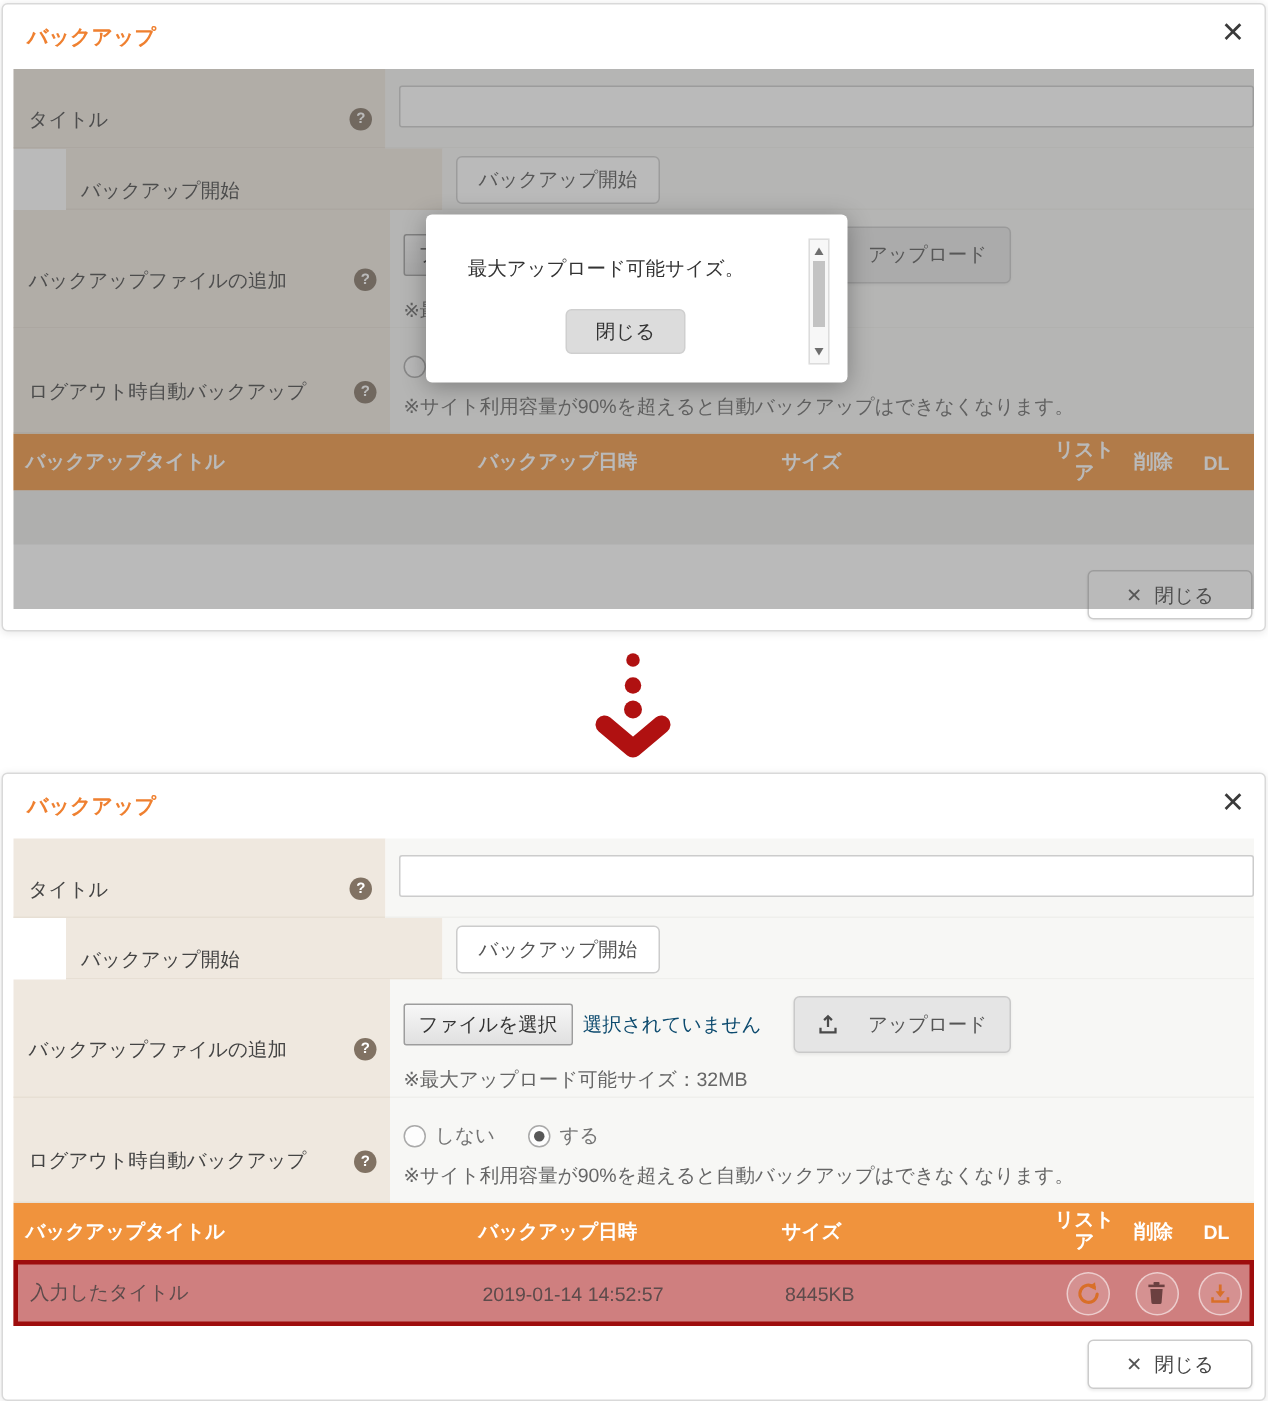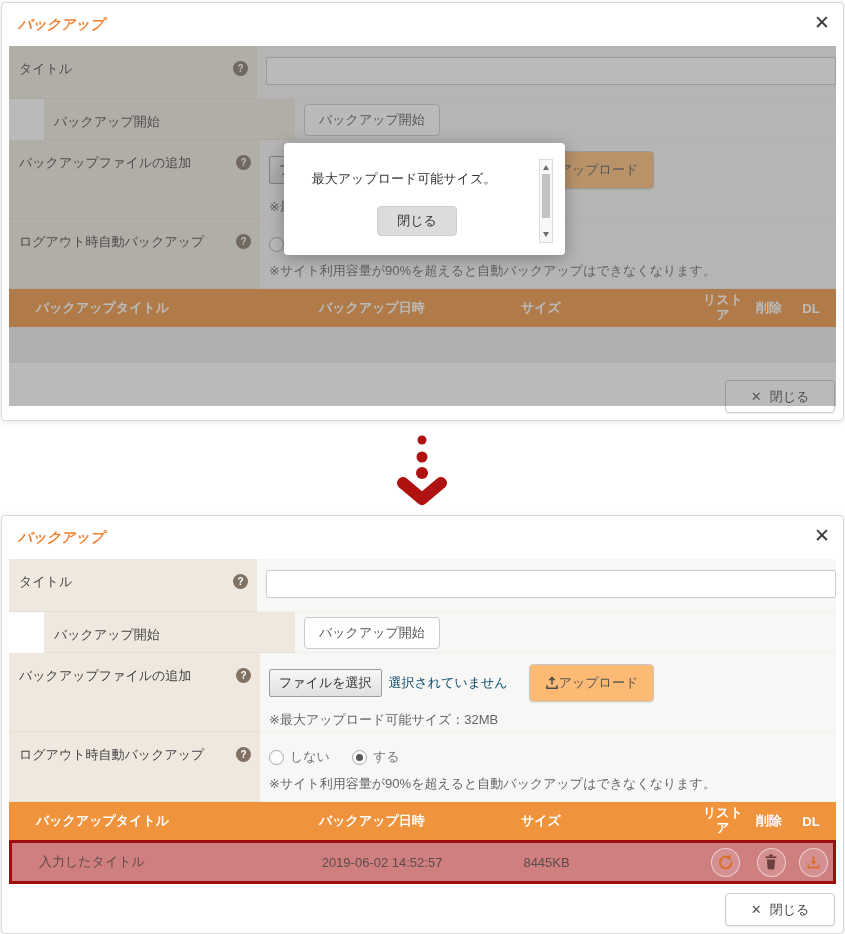--- a/index.html
+++ b/index.html
@@ -6,52 +6,52 @@
   body{
     width:845px;height:934px;position:relative;background:#fff;
     font-family:"Liberation Sans","DejaVu Sans",sans-serif;
     -webkit-font-smoothing:antialiased;
   }
   
   .dlg{position:absolute;left:1px;width:841px;height:417px;background:#fff;
        border:1px solid #d9d9d9;border-radius:4px;box-shadow:0 1px 6px rgba(0,0,0,0.10);}
   .dlg-top{top:2px;}
   .dlg-bottom{top:515px;}
-  .dlg-title{position:absolute;left:16px;top:13px;font-size:14px;font-weight:bold;color:#ef8030;font-style:italic;}
+  .dlg-title{position:absolute;left:16px;top:13px;font-size:14px;font-weight:bold;color:#ef8030;}
   .dlg-close{position:absolute;right:13px;top:10px;font-size:19px;color:#3a3a3a;cursor:pointer;line-height:1;}
   .dlg-body{position:absolute;left:7px;top:43px;width:827px;}
   
   .frow{display:flex;}
   .h53{height:53px;} .h41{height:41px;padding-left:35px;} .h79{height:79px;} .h70{height:70px;}
   .lcell{width:251px;background:#efe8df;box-sizing:border-box;padding:15px 9px 0 10px;
-         font-size:13px;color:#444;display:flex;align-items:flex-start;border-bottom:1px solid #e7dfd4;}
+         font-size:13px;color:#444;display:flex;align-items:center;border-bottom:1px solid #e7dfd4;}
   .lcell .lbl{flex:1;line-height:1.2;}
   .help{width:15px;height:15px;border-radius:50%;background:#817263;color:#fff;font-size:10px;
         font-weight:bold;text-align:center;line-height:15px;flex:none;margin-top:0;}
   .ccell{flex:1;background:#f7f7f5;box-sizing:border-box;padding-left:9px;border-bottom:1px solid #efefec;}
   .txt-input{width:556px;height:26px;border:1px solid #ccc;border-radius:2px;margin-top:11px;
              background:#fff;font-size:13px;padding:0 6px;box-sizing:content-box;}
   .btn-plain{display:inline-block;margin-top:5px;padding:6px 14px;background:#fff;border:1px solid #ccc;
              border-radius:4px;font-size:13px;color:#555;cursor:pointer;}
   .file-line{margin-top:11px;display:flex;align-items:center;}
   .file-btn{padding:4px 9px;font-size:13px;color:#333;background:linear-gradient(#f7f7f7,#e0e0e0);
             border:1px solid #9d9d9d;border-radius:2px;cursor:pointer;}
   .file-status{margin-left:7px;font-size:13px;color:#0c4a6e;}
-  .upload-btn{margin-left:21px;display:flex;align-items:center;gap:0;padding:9px 15px;background:#fdba74;
+  .upload-btn{margin-left:21px;display:flex;align-items:center;gap:20px;padding:9px 15px;background:#e5e5e5;
               border:1px solid #c9c9c9;border-radius:4px;font-size:13px;color:#555;cursor:pointer;
               box-shadow:0 1px 2px rgba(0,0,0,0.06);}
   .note{margin-top:9px;font-size:13px;color:#666;}
   .radio-line{margin-top:16px;display:flex;align-items:center;font-size:13px;color:#737373;}
   .radio{width:13px;height:13px;border-radius:50%;border:1px solid #a9a9a9;background:#fdfdfd;
          display:inline-block;position:relative;flex:none;}
   .radio.checked::after{content:"";position:absolute;left:3px;top:3px;width:7px;height:7px;border-radius:50%;background:#575757;}
   .radio-line .rlbl{margin:0 22px 0 6px;}
   
   .thead{display:flex;align-items:center;background:#f0933d;height:38px;color:#fff;font-weight:bold;font-size:13px;}
-  .c-title{width:298px;padding-left:27px;box-sizing:border-box;}
+  .c-title{width:298px;padding-left:8px;box-sizing:border-box;}
   .c-dt{width:202px;padding-left:12px;box-sizing:border-box;}
   .c-size{width:190px;padding-left:12px;box-sizing:border-box;}
   .c-restore{width:48px;text-align:center;font-size:13px;line-height:1.15;}
   .c-del{width:44px;text-align:center;}
   .c-dl{width:40px;text-align:center;}
   .empty-row{height:36px;background:#ececea;}
   .data-row{display:flex;align-items:center;height:44px;background:#cf7f7f;box-sizing:border-box;
             border:3px solid #9e0d0d;font-size:13px;color:#5d4b4b;}
   .icon-circle{width:27px;height:27px;border-radius:50%;border:1px solid rgba(255,255,255,0.55);
                background:rgba(255,255,255,0.14);display:flex;align-items:center;justify-content:center;
@@ -237,21 +237,21 @@
       <div class="c-title">バックアップタイトル</div>
       <div class="c-dt">バックアップ日時</div>
       <div class="c-size">サイズ</div>
       <div class="c-restore">リストア</div>
       <div class="c-del">削除</div>
       <div class="c-dl">DL</div>
     </div>
 
     <div class="data-row">
       <div class="c-title">入力したタイトル</div>
-      <div class="c-dt">2019-06-02 14:52:57</div>
+      <div class="c-dt">2019-01-14 14:52:57</div>
       <div class="c-size">8445KB</div>
       <div class="c-restore">
         <span class="icon-circle">
           <svg width="17" height="17" viewBox="0 0 18 18">
               <path d="M13.2 4.4 A 6.1 6.1 0 1 0 15.3 9.2" fill="none" stroke="#d96f28" stroke-width="2.2" stroke-linecap="round"></path>
               <polygon points="13.8,0.9 14.5,6.6 9.3,4.1" fill="#d96f28"></polygon>
             </svg>
         </span>
       </div>
       <div class="c-del">

